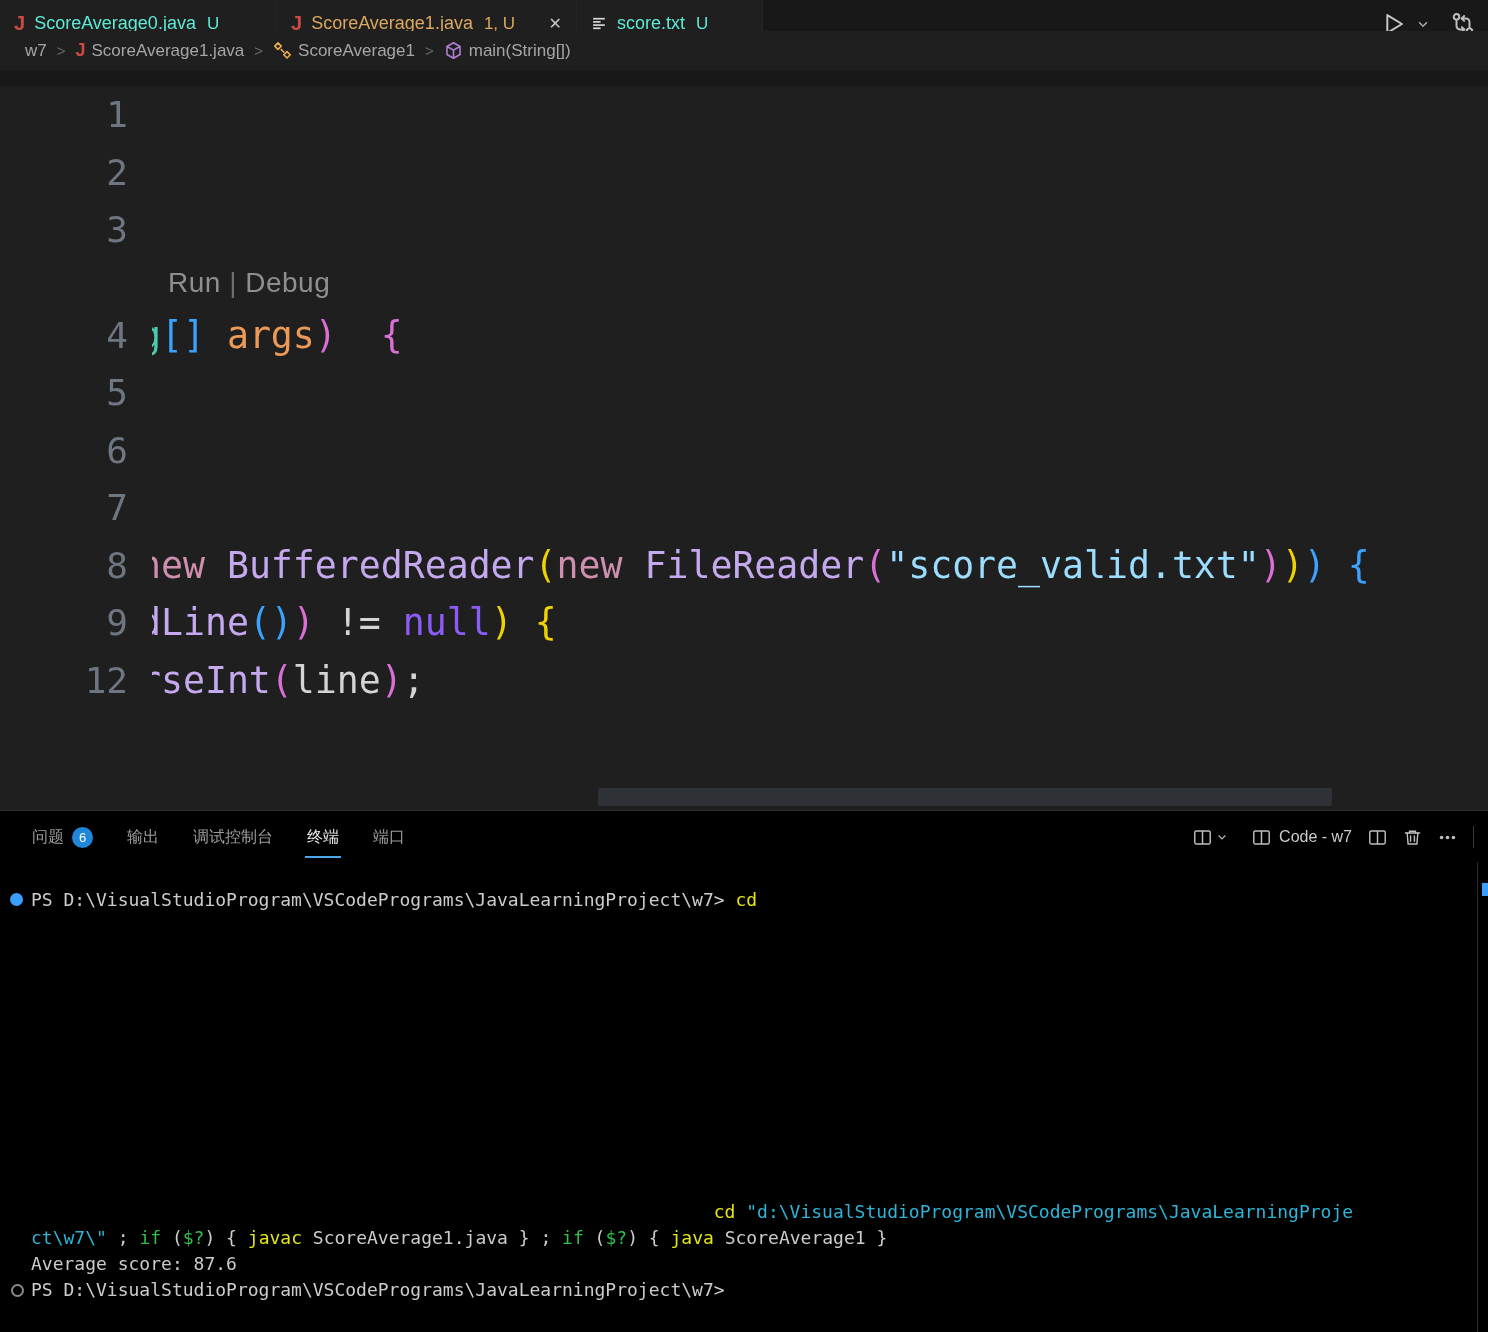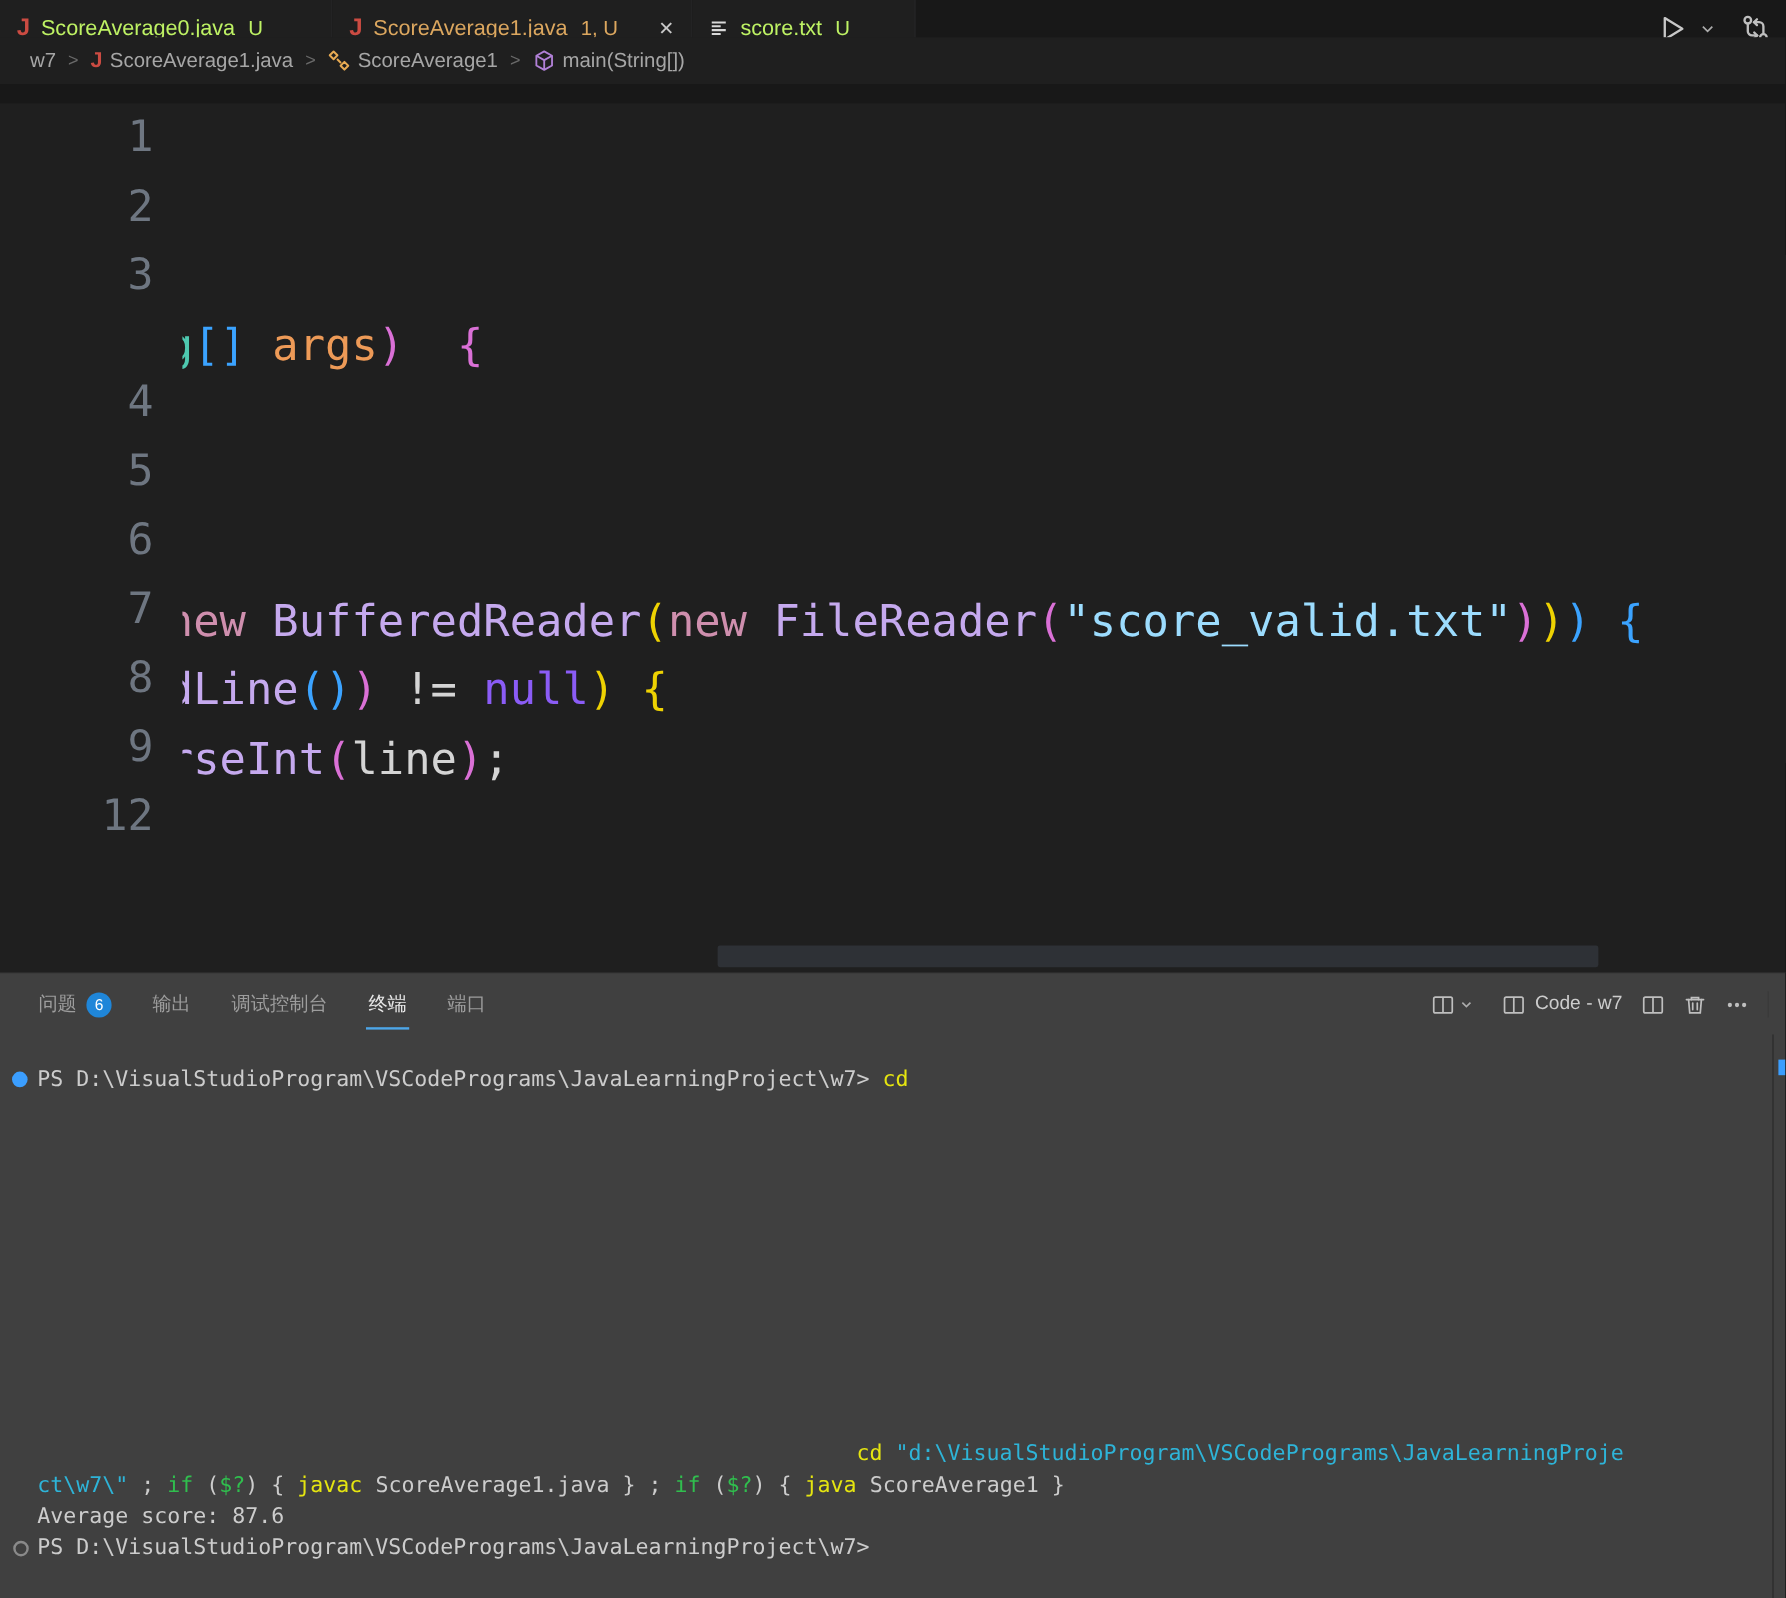--- a/index.html
+++ b/index.html
@@ -6,21 +6,21 @@
   #app{position:relative;width:1488px;height:1332px;background:#181818;overflow:hidden;
        font-family:"Liberation Sans",sans-serif;-webkit-font-smoothing:antialiased;}
 
   
   #tabstrip{position:absolute;top:0;left:0;right:0;height:47px;background:#181818;
             border-bottom:1px solid #252526;display:flex;}
   .tab{box-sizing:border-box;display:flex;align-items:center;gap:9px;padding:0 14px;
        background:#1F1F1F;border-right:1px solid #252526;font-size:18px;cursor:pointer;}
   .tab.t1{width:277px}.tab.t2{width:300px}.tab.t3{width:186px}
   .java-icon{color:#CB4B42;font-weight:700;font-size:20px;font-family:"Liberation Sans",sans-serif;}
-  .lbl-green{color:#bef264}.lbl-yellow{color:#DCA75F}
+  .lbl-green{color:#5eead4}.lbl-yellow{color:#DCA75F}
   .tab-badge{font-size:17px;margin-left:2px;}
   .tab-close{margin-left:auto;color:#C8C8C8;font-size:16px;cursor:pointer;}
   #editor-actions{position:absolute;top:0;right:10px;height:47px;display:flex;align-items:center;gap:6px;}
   .act-btn{display:flex;align-items:center;cursor:pointer;padding:2px;}
 
   
   #breadcrumb{position:absolute;top:31px;left:0;right:0;height:39px;background:#1F1F1F;
               display:flex;align-items:center;padding-left:25px;font-size:17px;color:#A6A6A6;gap:8px;}
   .bc-sep{color:#6A6A6A;font-size:15px;padding:0 2px;}
   .bc-item{display:flex;align-items:center;gap:6px;cursor:pointer;}
@@ -37,21 +37,21 @@
                    font-size:36.5px;}
   .codelens{padding-left:16px;font-size:28px;color:#8F8F8F;letter-spacing:.5px;}
   .lens-link{cursor:pointer;}
   .lens-sep{color:#6F6F6F;}
   .s-fg{color:#D4D4D4}.s-kw{color:#CF8FAE}.s-cls{color:#C5A9EE}.s-teal{color:#4EC9B0}
   .s-orange{color:#ED9A57}.s-str{color:#9CDCFE}.s-kwb{color:#8b5cf6}
   .b-b{color:#3BA3FF}.b-y{color:#EED202}.b-p{color:#DA70D6}
   #hscroll{position:absolute;left:598px;top:702px;width:734px;height:18px;background:#2E3136;border-radius:2px;}
 
   
-  #panel{position:absolute;top:810px;left:0;right:0;bottom:0;background:#404040;border-top:1px solid #2B2B2B;}
+  #panel{position:absolute;top:810px;left:0;right:0;bottom:0;background:#000000;border-top:1px solid #2B2B2B;}
   #panel-header{position:relative;height:52px;display:flex;align-items:center;padding-left:32px;gap:34px;}
   .ptab{position:relative;height:100%;display:flex;align-items:center;font-size:16px;color:#9D9D9D;cursor:pointer;gap:8px;}
   .ptab.active{color:#E7E7E7;font-family:Liberation Mono, monospace;}
   .ptab.active::after{content:'';position:absolute;left:-2px;right:-2px;bottom:5px;height:2px;background:#4DA6E8;}
   .pbadge{width:21px;height:21px;border-radius:50%;background:#1F86D9;color:#FFFFFF;font-size:13px;
           display:flex;align-items:center;justify-content:center;}
   #panel-controls{position:absolute;right:14px;top:0;height:52px;display:flex;align-items:center;gap:16px;}
   .pc-btn{display:flex;align-items:center;gap:4px;cursor:pointer;}
   .term-item{display:flex;align-items:center;gap:8px;color:#CCCCCC;font-size:16px;cursor:pointer;}
   .vdiv{width:1px;height:22px;background:#3A3A3A;}
@@ -170,20 +170,21 @@
         <div class="crow gnum">7</div>
         <div class="crow gnum">8</div>
         <div class="crow gnum">9</div>
         <div class="crow gnum">12</div>
       </div>
     <div id="code-clip">
       <div id="code-lines">
           <div class="crow"><span class="txt"></span></div>
           <div class="crow"><span class="txt"></span></div>
           <div class="crow"><span class="txt"></span></div>
+          <div class="lensrow codelens"><span class="lens-link">Run</span><span class="lens-sep"> | </span><span class="lens-link">Debug</span></div>
           <div class="crow"><span class="txt"><span class="s-teal">g</span><span class="b-b">[]</span><span class="s-fg"> </span><span class="s-orange">args</span><span class="b-p">)</span><span class="s-fg">  </span><span class="b-p">{</span></span></div>
           <div class="crow"><span class="txt"></span></div>
           <div class="crow"><span class="txt"></span></div>
           <div class="crow"><span class="txt"></span></div>
           <div class="crow"><span class="txt"><span class="s-kw">new</span><span class="s-fg"> </span><span class="s-cls">BufferedReader</span><span class="b-y">(</span><span class="s-kw">new</span><span class="s-fg"> </span><span class="s-cls">FileReader</span><span class="b-p">(</span><span class="s-str">"score_valid.txt"</span><span class="b-p">)</span><span class="b-y">)</span><span class="b-b">)</span><span class="s-fg"> </span><span class="b-b">{</span></span></div>
           <div class="crow"><span class="txt"><span class="s-cls">dLine</span><span class="b-b">(</span><span class="b-b">)</span><span class="b-p">)</span><span class="s-fg"> </span><span class="s-fg">!=</span><span class="s-fg"> </span><span class="s-kwb">null</span><span class="b-y">)</span><span class="s-fg"> </span><span class="b-y">{</span></span></div>
           <div class="crow"><span class="txt"><span class="s-cls">rseInt</span><span class="b-p">(</span><span class="s-fg">line</span><span class="b-p">)</span><span class="s-fg">;</span></span></div>
           <div class="crow"><span class="txt"></span></div>
           <div class="crow"><span class="txt"></span></div>
         </div>

